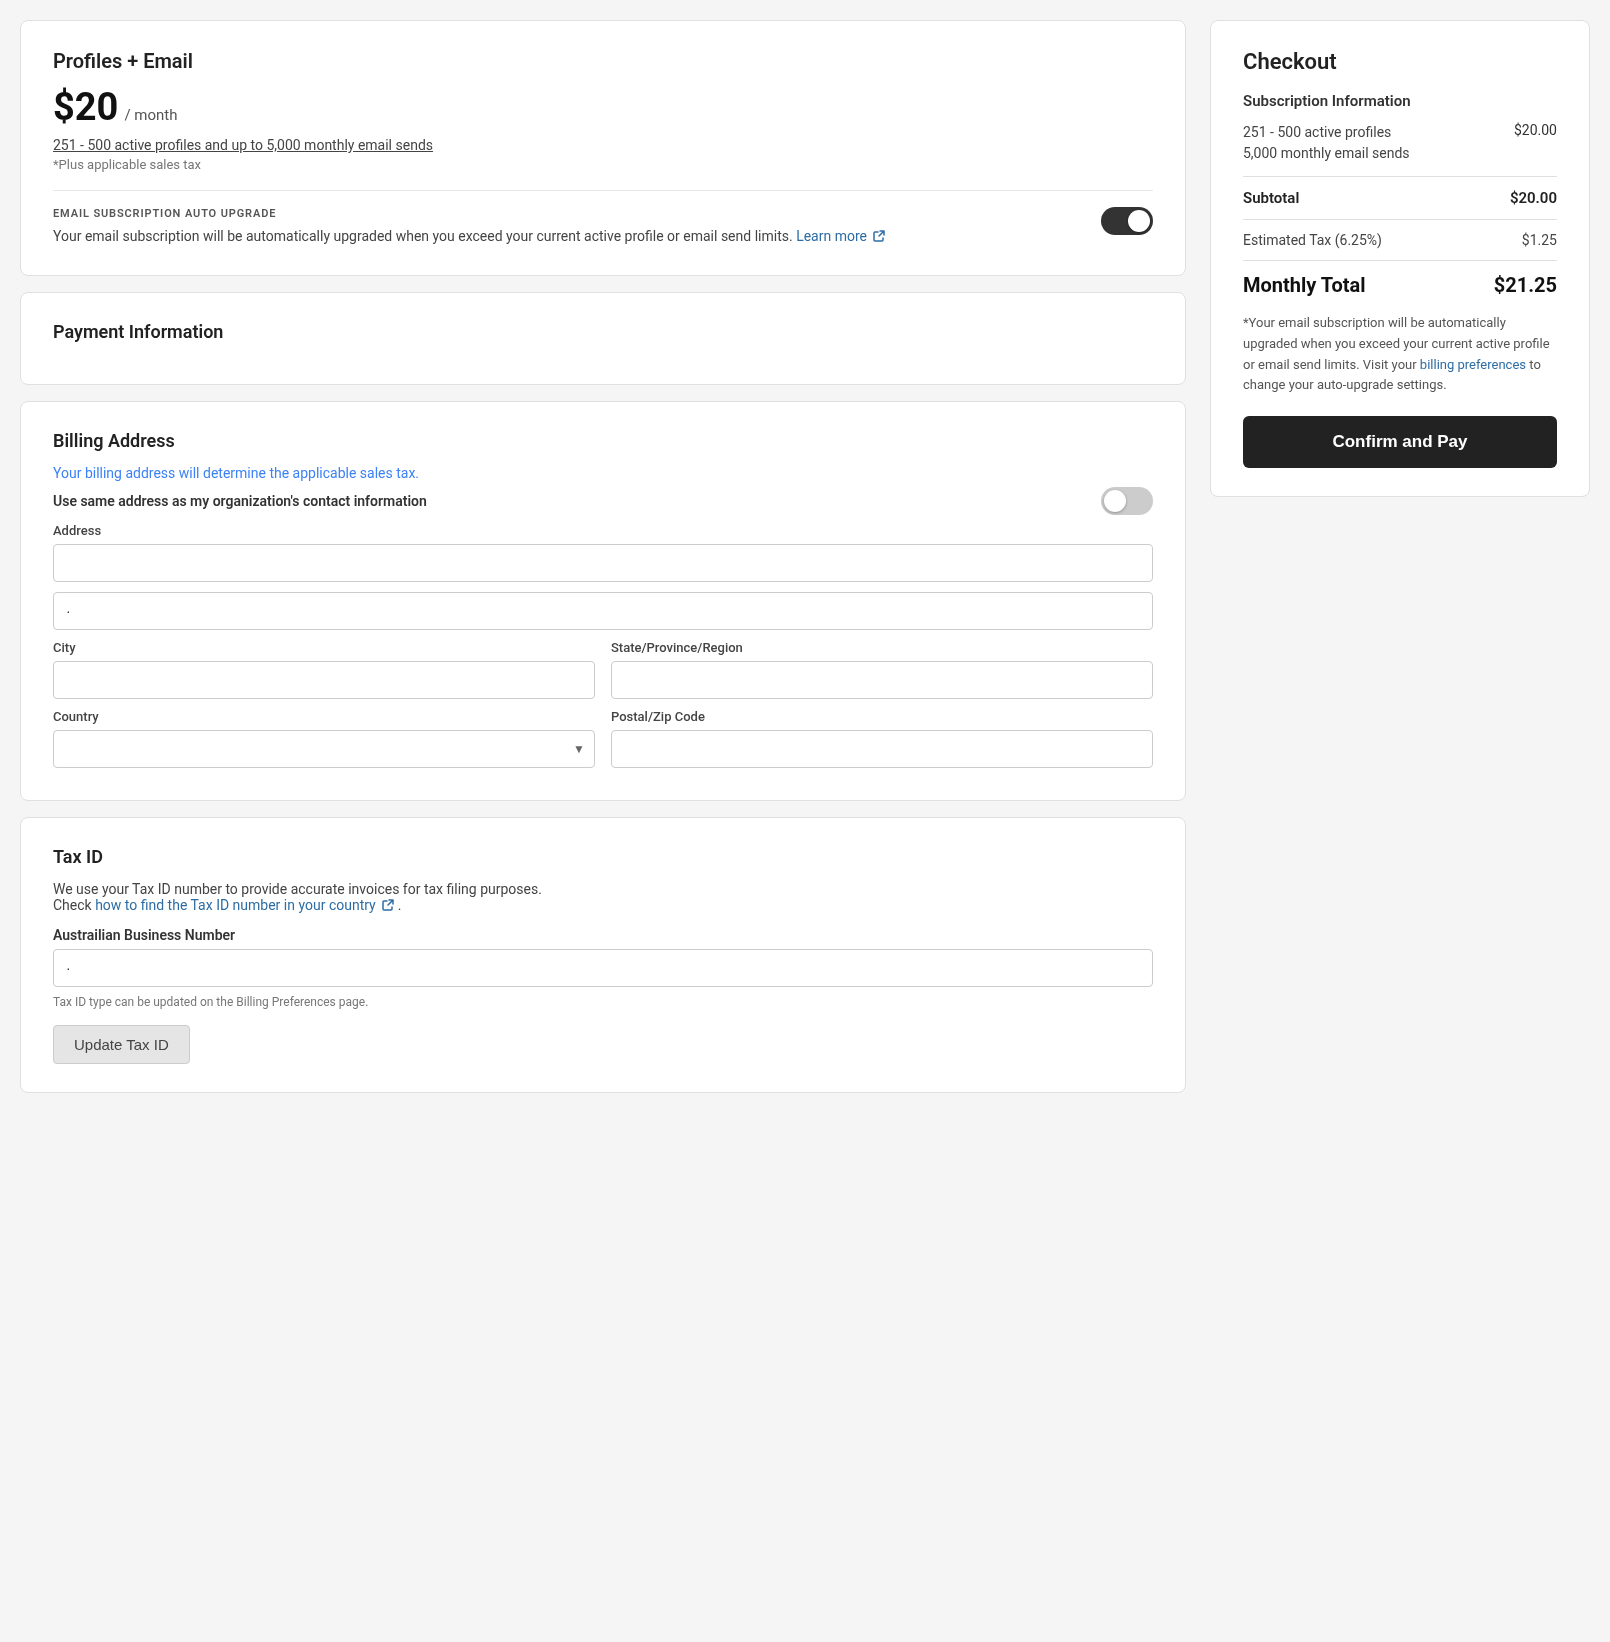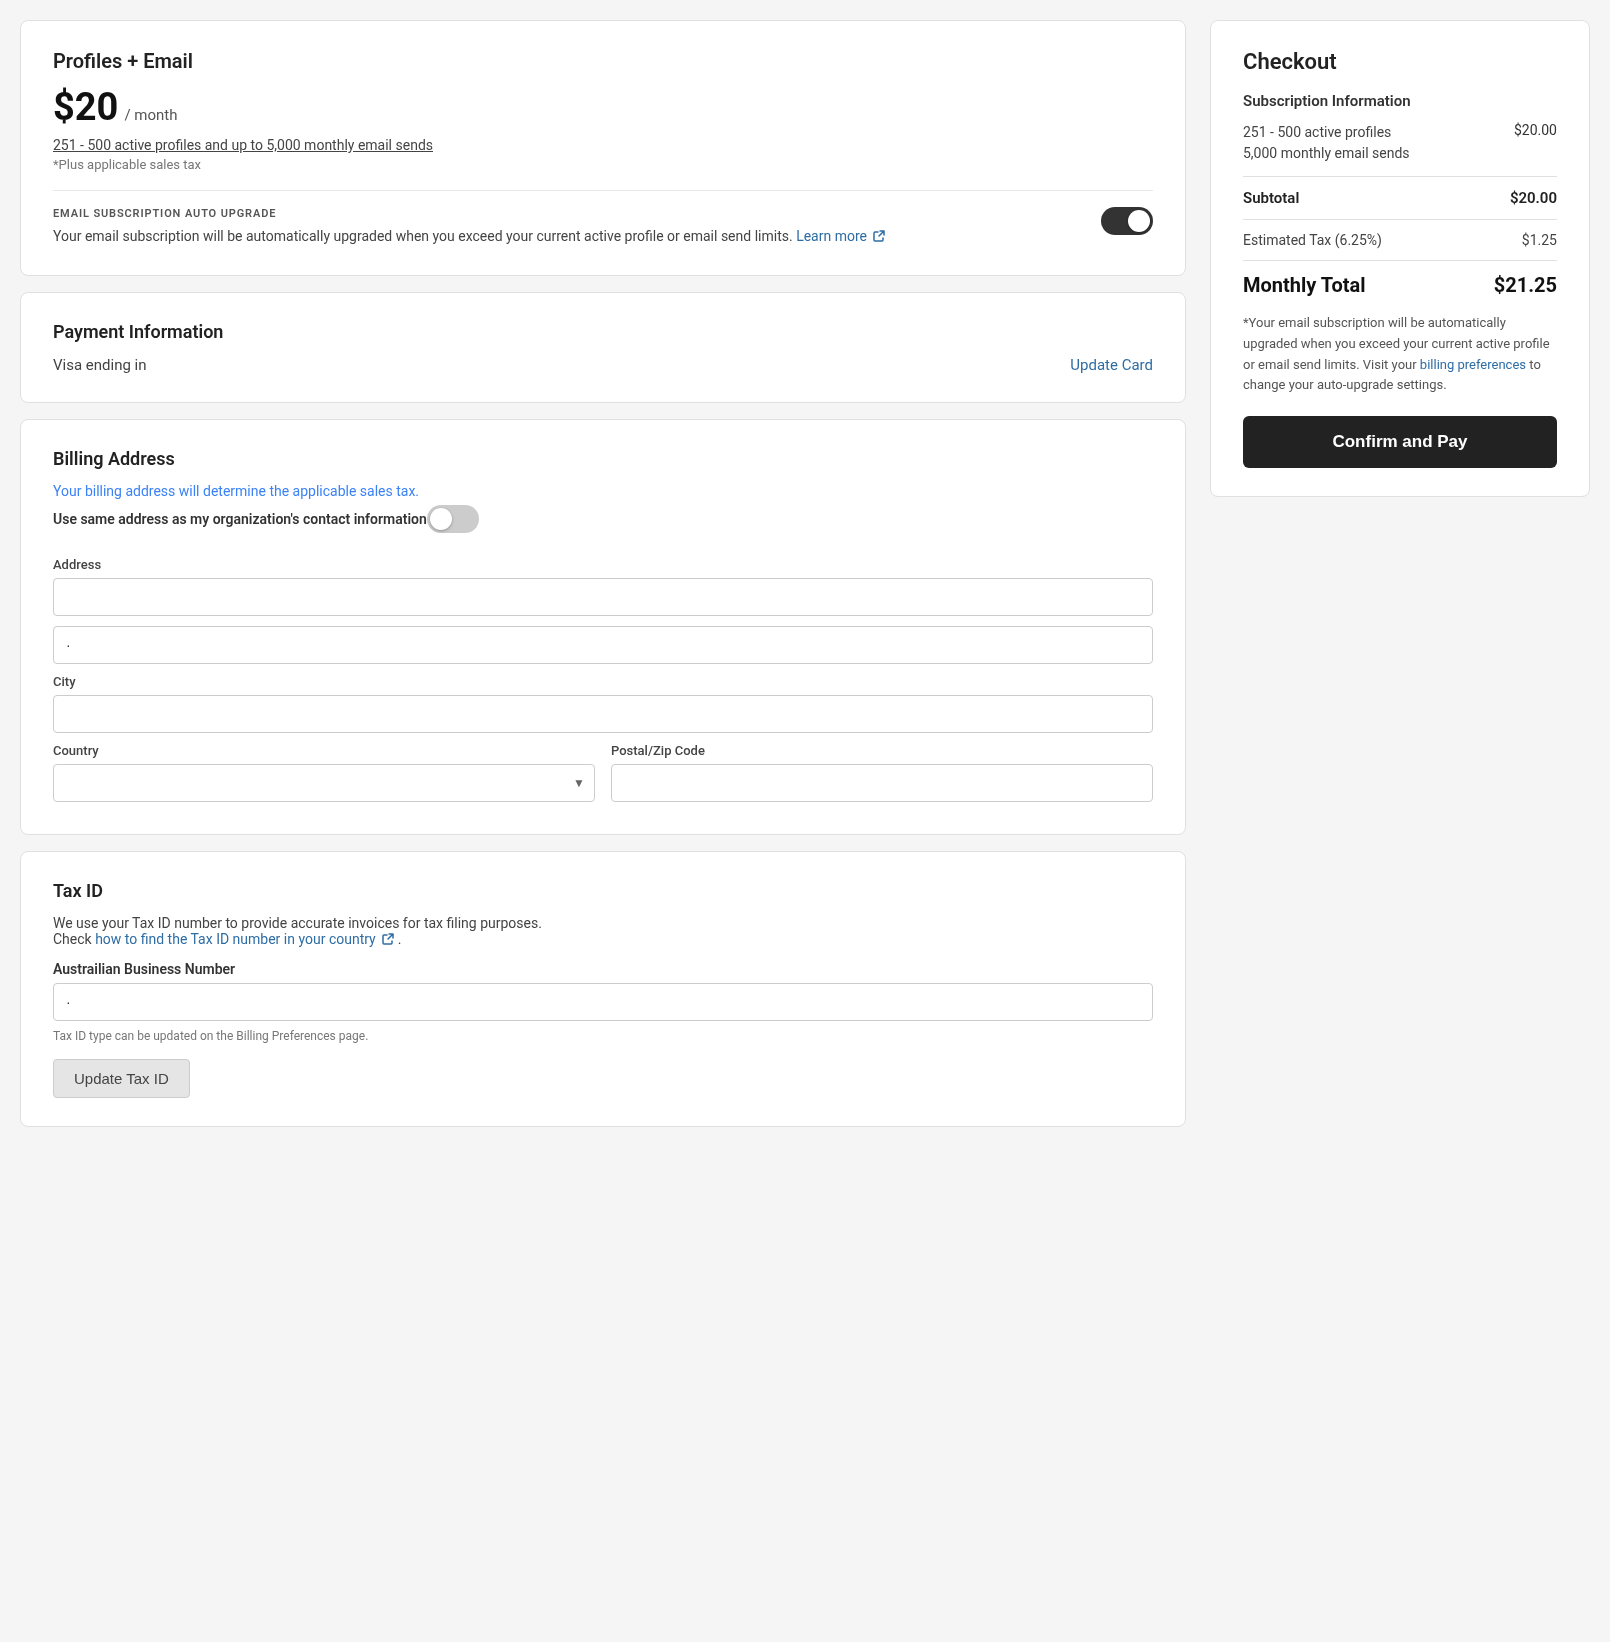--- a/index.html
+++ b/index.html
@@ -164,21 +164,22 @@
     }
     
     .billing-desc {
       font-size: 14px;
       color: #3b82f6;
       margin-bottom: 6px;
     }
     .same-address-row {
       display: flex;
       align-items: center;
-      margin-bottom: 24px;
+      justify-content: space-between;
+      margin-bottom: 8px;
     }
     .same-address-label {
       font-size: 14px;
       font-weight: 600;
       color: #333;
     }
     .field-label {
       font-size: 13px;
       font-weight: 500;
       color: #444;
@@ -382,24 +383,20 @@
         </div>
         <label class="toggle">
           <input type="checkbox" checked="" style="">
           <span class="toggle-slider on"></span>
         </label>
       </div>
     </div>
 
     <div class="card">
       <div class="section-title">Payment Information</div>
-      <div class="payment-row">
-        <span class="payment-label">Visa ending in</span>
-        <a href="#" class="update-link">Update Card</a>
-      </div>
     </div>
 
     <div class="card">
       <div class="section-title">Billing Address</div>
       <div class="billing-desc">Your billing address will determine the applicable sales tax.</div>
       <div class="same-address-row">
         <span class="same-address-label">Use same address as my organization's contact information</span>
         <label class="toggle">
           <input type="checkbox" style="">
           <span class="toggle-slider off"></span>
@@ -409,20 +406,24 @@
         <div>
           <div class="field-label">Address</div>
           <input type="text" class="text-input" value="" style="">
         </div>
         <div>
           <input type="text" class="text-input" value="·" style="">
         </div>
         <div class="address-row-2col">
           <div>
             <div class="field-label">City</div>
+            <input type="text" class="text-input" value="" style="">
+          </div>
+          <div>
+            <div class="field-label">State/Province/Region</div>
             <input type="text" class="text-input" value="" style="">
           </div>
         </div>
         <div class="address-row-2col">
           <div>
             <div class="field-label">Country</div>
             <div class="select-wrapper">
               <select class="select-input">
                 <option value=""></option>
               </select>

